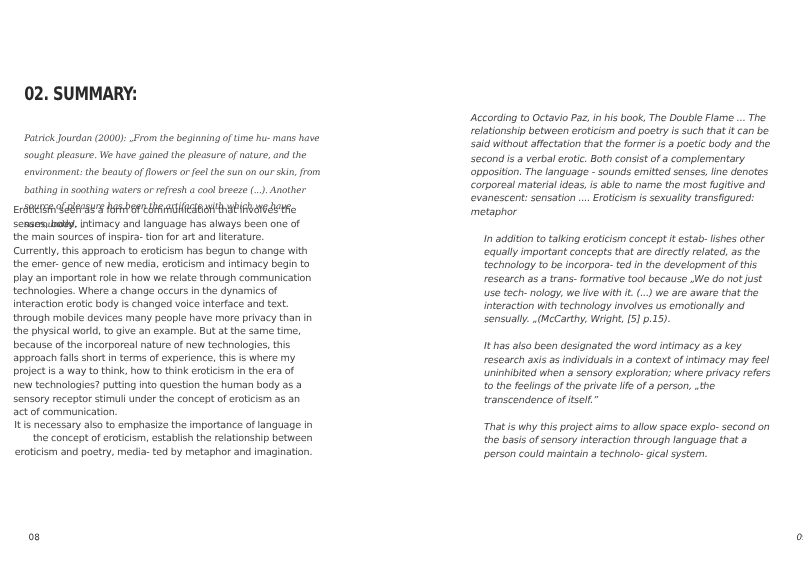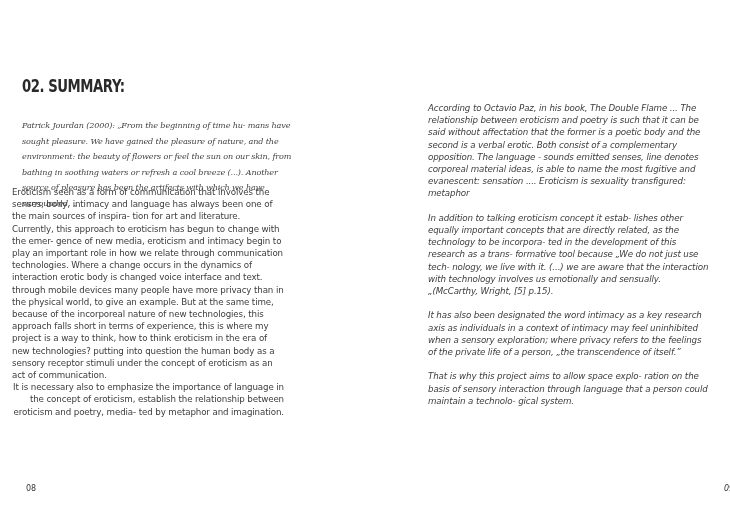--- a/index.html
+++ b/index.html
@@ -23,21 +23,21 @@
       font-size: 8.1px; line-height: 15.6px; color: #444;
       letter-spacing: -0.15px;
     }
     .body-text {
       font-family: "DejaVu Sans", sans-serif; font-size: 8.7px; line-height: 12.2px;
       color: #3c3c3c; letter-spacing: -0.12px;
     }
     .body-text p { margin: 0; }
     .left-body { position: absolute; left: 12px; top: 186px; width: 272px; }
     .right-body { position: absolute; left: 63px; top: 102px; width: 282px; }
-    .right-body p + p { margin-top: 12.2px; }
+    .right-body p + p { margin-top: 12.2px; margin-left: 12px; }
     .left-body p.tight { margin-top: 0; text-align: right; }
     .pagenum {
       position: absolute; top: 484px;
       font-family: "DejaVu Sans", sans-serif; font-size: 8px; color: #333; text-align: center;
     }
     .pagenum.left { left: 26px; }
     .pagenum.right { left: 322px; padding-left: 37px; }
   </style>
 </head>
 <body>
@@ -50,16 +50,16 @@
     <p class="tight">It is necessary also to emphasize the importance of language in the concept of eroticism, establish the relationship between eroticism and poetry, media- ted by metaphor and imagination.</p>
   </div>
   <div class="pagenum left">08</div>
 </div>
 
 <div class="page right">
   <div class="body-text right-body">
     <p>According to Octavio Paz, in his book, The Double Flame ... The relationship between eroticism and poetry is such that it can be said without affectation that the former is a poetic body and the second is a verbal erotic. Both consist of a complementary opposition. The language - sounds emitted senses, line denotes corporeal material ideas, is able to name the most fugitive and evanescent: sensation .... Eroticism is sexuality transfigured: metaphor</p>
     <p>In addition to talking eroticism concept it estab- lishes other equally important concepts that are directly related, as the technology to be incorpora- ted in the development of this research as a trans- formative tool because „We do not just use tech- nology, we live with it. (...) we are aware that the interaction with technology involves us emotionally and sensually. „(McCarthy, Wright, [5] p.15).</p>
     <p>It has also been designated the word intimacy as a key research axis as individuals in a context of intimacy may feel uninhibited when a sensory exploration; where privacy refers to the feelings of the private life of a person, „the transcendence of itself.”</p>
-    <p>That is why this project aims to allow space explo- ration on the basis of sensory interaction through language that a person could maintain a technolo- gical system.</p>
+    <p>That is why this project aims to allow space explo- second on the basis of sensory interaction through language that a person could maintain a technolo- gical system.</p>
   </div>
   <div class="pagenum right">09</div>
 </div>
 
 </body></html>

